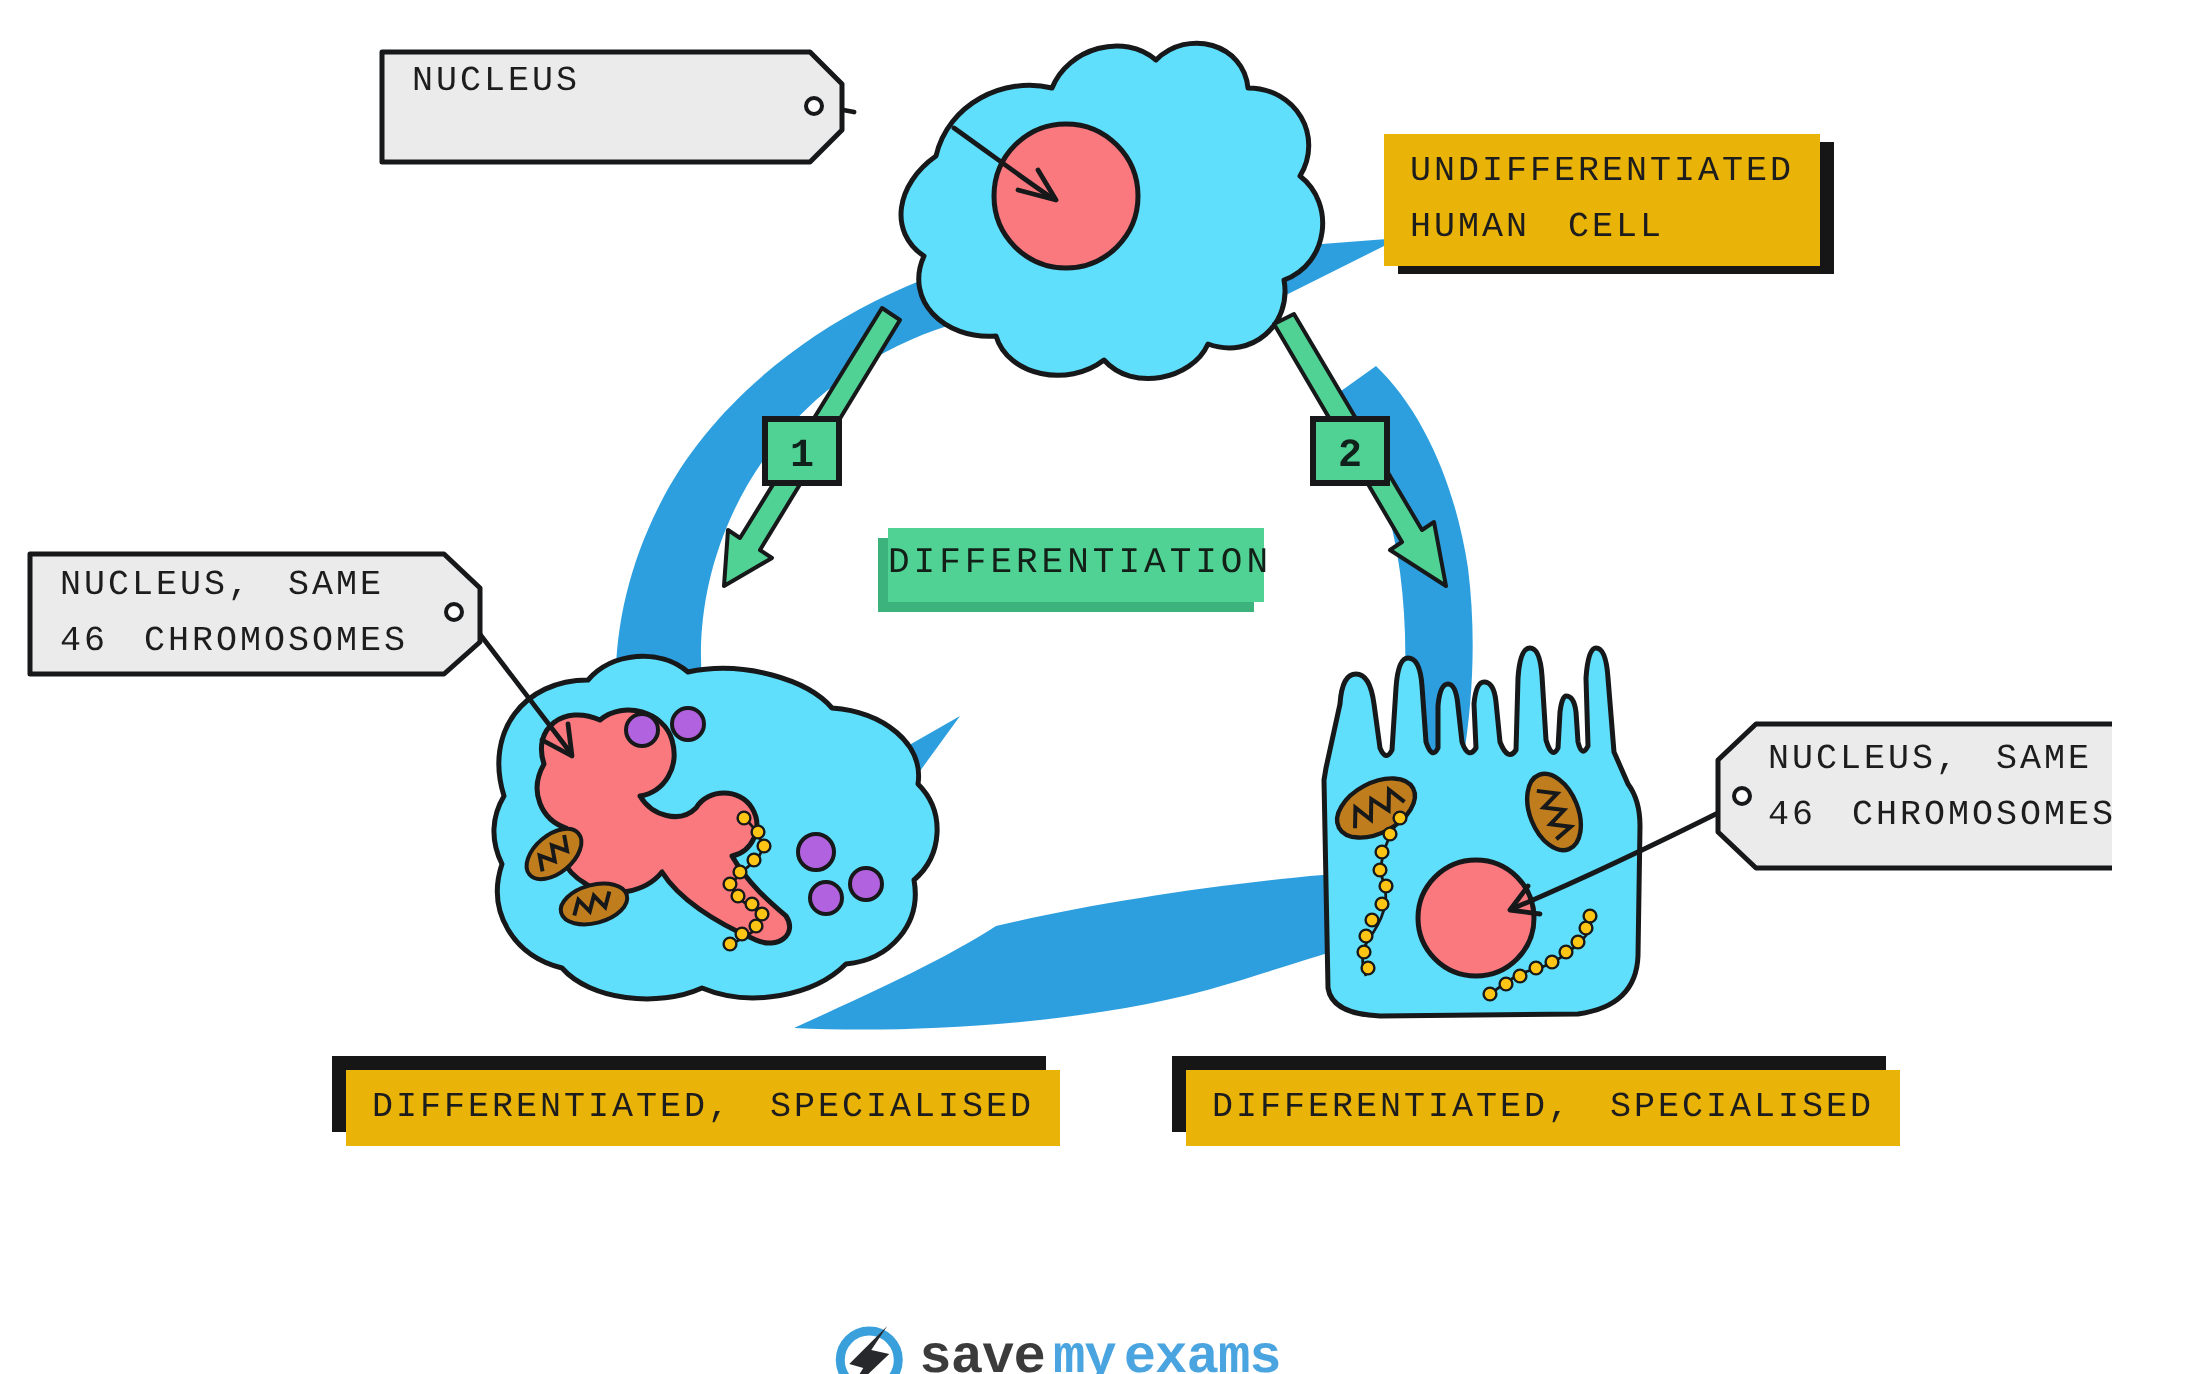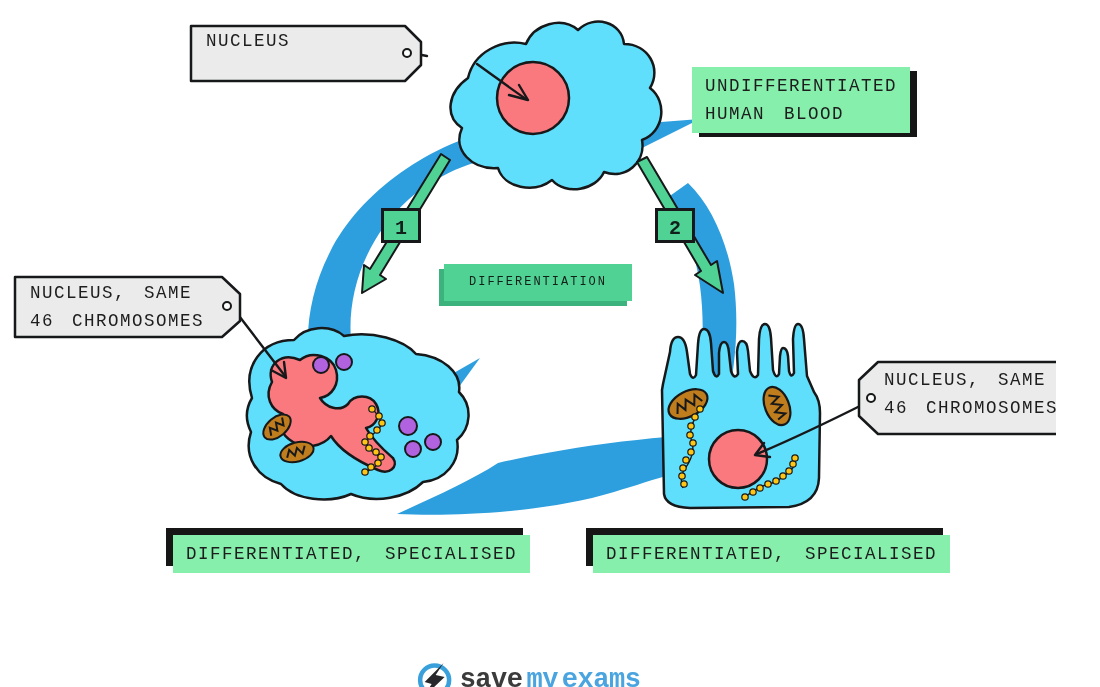--- a/index.html
+++ b/index.html
@@ -1,28 +1,28 @@
 <!DOCTYPE html>
 <html><head>
 <meta charset="utf-8">
 <style>
   html,body{margin:0;padding:0;background:#fff;}
   #stage{position:relative;width:1056px;height:687px;background:#fff;overflow:hidden;
          font-family:Liberation Mono, monospace;}
   #art{position:absolute;left:0;top:0;}
   .lbl{position:absolute;color:#1d1d1d;font-size:17.5px;line-height:28px;
        letter-spacing:1.5px;word-spacing:7px;white-space:nowrap;}
-  .peach{background:#86efac;padding:5px 13px;}
+  .peach{background:#eab308;padding:5px 13px;}
   .shadow-tl{box-shadow:-7px -7px 0 #161616;margin-top:11px;}
   .shadow-r{box-shadow:7px 4px 0 #161616;}
   .tag-text{position:absolute;color:#1d1d1d;font-size:17.5px;line-height:28px;
             letter-spacing:1.5px;word-spacing:6px;white-space:nowrap;}
   .green-box{position:absolute;background:#50D295;color:#15241c;text-align:center;}
   #diff-box{left:444px;top:264px;width:188px;height:37px;line-height:37px;
-            font-size:12px;letter-spacing:2px;box-shadow:-5px 5px 0 #3cb27c;color:#132018;}
+            font-size:18px;letter-spacing:2px;box-shadow:-5px 5px 0 #3cb27c;color:#132018;}
   .step{width:40px;height:35px;line-height:35px;font-size:20px;border:3px solid #17181a;
         box-sizing:border-box;font-weight:bold;color:#10201a;}
   #step1{left:381px;top:208px;}
   #step2{left:655px;top:208px;}
   #logo{position:absolute;left:50%;top:629px;transform:translateX(-50%);
         display:flex;align-items:center;gap:6px;margin-top:32px;}
   #logo .wordmark{font-size:27px;font-weight:700;letter-spacing:-0.5px;line-height:38px;}
   .logo-save{color:#3B3B3B;}
   .logo-my{color:#4AA4DF;margin-left:4px;}
   .logo-exams{color:#4AA4DF;margin-left:4px;}
@@ -170,21 +170,21 @@
     <circle cx="871" cy="398" r="4" fill="#fdfdfd" stroke-width="2"></circle>
   </g>
 </svg>
 
   <div class="tag-text" style="left:206px;top:27px;">
     <div>NUCLEUS</div>
   </div>
 
   <div class="lbl peach shadow-r" style="left:692px;top:67px;">
     <div>UNDIFFERENTIATED</div>
-    <div>HUMAN BLOOD</div>
+    <div>HUMAN CELL</div>
   </div>
 
   <div id="step1" class="green-box step">1</div>
   <div id="step2" class="green-box step">2</div>
 
   <div id="diff-box" class="green-box">DIFFERENTIATION</div>
 
   <div class="tag-text" style="left:30px;top:279px;">
     <div>NUCLEUS, SAME</div>
     <div>46 CHROMOSOMES</div>

